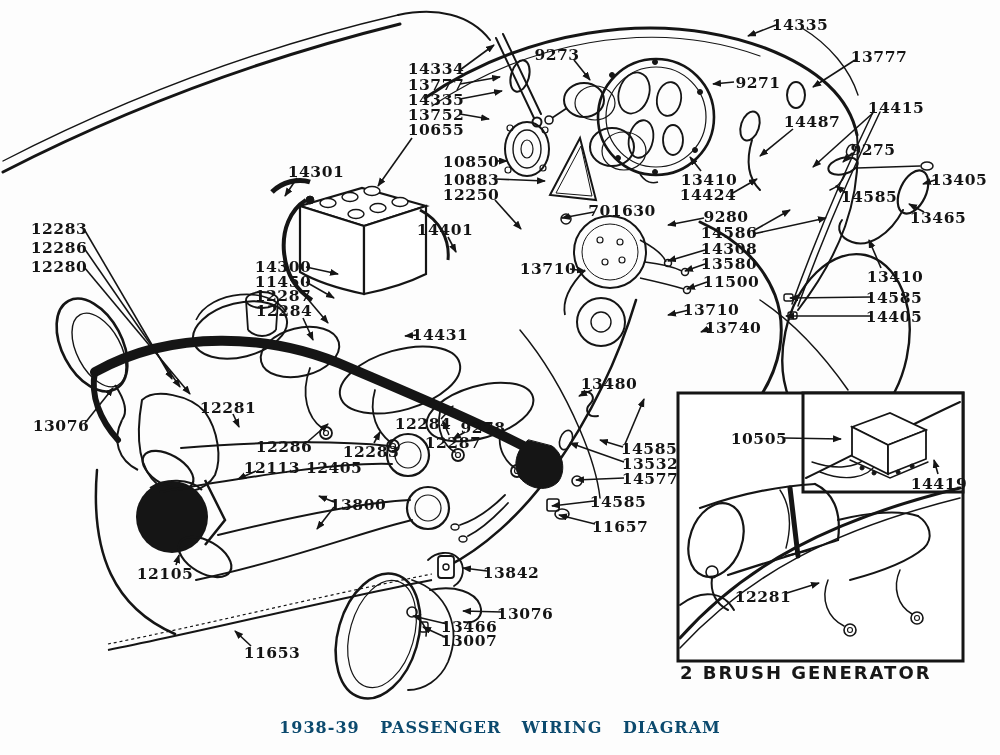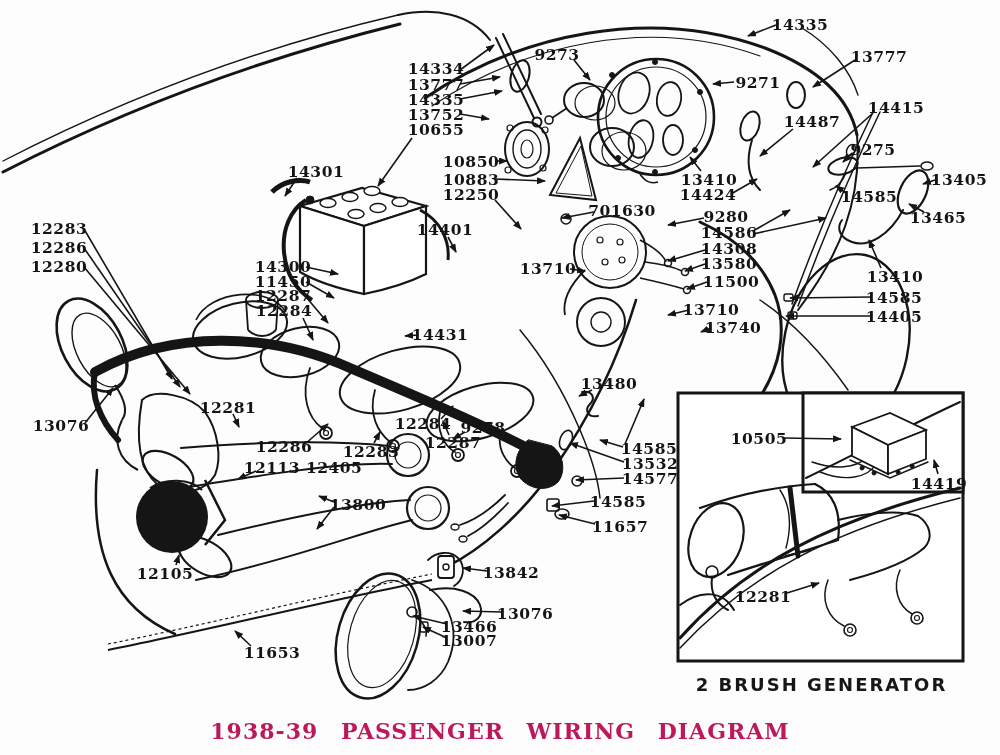--- a/index.html
+++ b/index.html
@@ -7,27 +7,26 @@
     position:relative;width:1000px;height:755px;background:#fdfdfd;
     font-family:"DejaVu Serif","Liberation Serif",serif;overflow:hidden;
   }
   #art{position:absolute;left:0;top:0;}
   .part-label{
     font-family:"DejaVu Serif","Liberation Serif",serif;
     font-weight:bold;font-size:15.5px;letter-spacing:0.5px;fill:#141414;
   }
   #diagram-title{
     position:absolute;left:0;right:0;top:718px;text-align:center;
-    font-weight:bold;font-size:22px;letter-spacing:1px;word-spacing:14px;color:#be185d;
+    font-weight:bold;font-size:16px;letter-spacing:1px;word-spacing:14px;color:#0c4a6e;
   }
   #inset-caption{
-    position:absolute;left:680px;width:283px;top:662px;text-align:center;
+    position:absolute;left:680px;width:283px;top:662px;text-align:left;
     font-weight:bold;font-size:18px;letter-spacing:2px;color:#171717;
     font-family:"DejaVu Sans","Liberation Sans",sans-serif;
-    margin-top:12px;
   }
 </style>
 </head>
 <body>
 
 <div id="stage">
 
   <svg id="art" width="1000" height="755" viewBox="0 0 1000 755">
     <defs>
       <marker id="arr" markerWidth="10" markerHeight="8" refX="8" refY="3.5" orient="auto" markerUnits="userSpaceOnUse">

